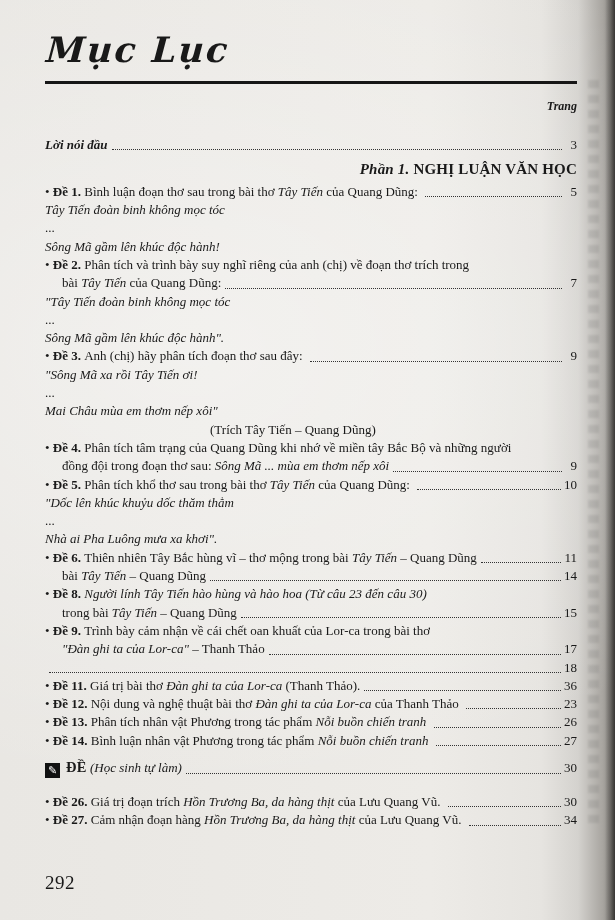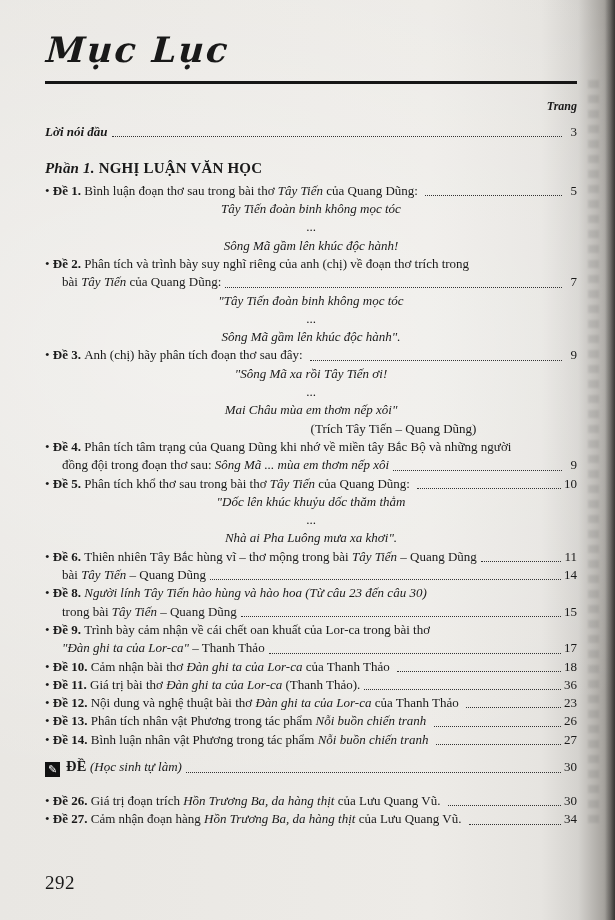--- a/index.html
+++ b/index.html
@@ -20,23 +20,23 @@
   .rule{height:3px;background:#161616;margin-top:12px}
   .trang{text-align:right;font-weight:bold;font-style:italic;font-size:12px;margin-top:15px}
   #toc{margin-top:3px;font-size:13px;line-height:18.3px}
   .toc-line{display:flex;align-items:baseline;white-space:pre}
   .txt{flex:0 1 auto;overflow:hidden}
   .dots{flex:1 1 8px;min-width:8px;margin:0 3px 4px 4px;border-bottom:1.8px dotted #333;align-self:flex-end}
   .pg{flex:0 0 auto;text-align:right;min-width:12px}
   .cont .txt{padding-left:17px}
   .it{font-style:italic}
   .bd{font-weight:bold}
-  .intro{margin-top:9px}
-  .part-title{text-align:left;font-size:15px;margin:18px 0 4px;letter-spacing:.2px}
-  .poem{text-align:center}
+  .intro{margin-top:22px}
+  .part-title{text-align:right;font-size:15px;margin:6px 0 4px;letter-spacing:.2px}
+  .poem{text-align:left}
   .attrib{padding-left:165px}
   .section-row{margin-top:8px;margin-bottom:15px}
   .pencil-badge{display:inline-block;width:15px;height:15px;background:#111;color:#fff;font-size:11px;
     line-height:15px;text-align:center;margin-right:6px;vertical-align:-2px;font-family:"DejaVu Sans",sans-serif}
   .section-de{font-size:14.5px;letter-spacing:.3px}
   .folio{position:absolute;left:45px;bottom:26px;font-size:19px;letter-spacing:.5px}
 </style>
 </head>
 <body>
 
@@ -87,21 +87,21 @@
         </div>
         <div class="entry">
           <div class="toc-line"><span class="txt"><span class="bullet">• </span><span class="bd lbl">Đề 8. </span><span class="it">Người lính Tây Tiến hào hùng và hào hoa (Từ câu 23 đến câu 30)</span></span></div>
           <div class="toc-line cont"><span class="txt"><span>trong bài </span><span class="it">Tây Tiến</span><span> – Quang Dũng</span></span><span class="dots"></span><span class="pg">15</span></div>
         </div>
         <div class="entry">
           <div class="toc-line"><span class="txt"><span class="bullet">• </span><span class="bd lbl">Đề 9. </span><span>Trình bày cảm nhận về cái chết oan khuất của Lor-ca trong bài thơ</span></span></div>
           <div class="toc-line cont"><span class="txt"><span class="it">"Đàn ghi ta của Lor-ca"</span><span> – Thanh Thảo</span></span><span class="dots"></span><span class="pg">17</span></div>
         </div>
         <div class="entry">
-          <div class="toc-line"><span class="txt"><span class="bullet">• </span><span class="bd lbl">Đề 10. </span><span>Cảm nhận bài thơ </span><span class="it">Đàn ghi ta của Lor-ca</span><span> của Thanh Thảo </span></span><span class="dots"></span><span class="pg">18</span></div>
+          <div class="toc-line"><span class="dots"></span><span class="pg">18</span></div>
         </div>
         <div class="entry">
           <div class="toc-line"><span class="txt"><span class="bullet">• </span><span class="bd lbl">Đề 11. </span><span>Giá trị bài thơ </span><span class="it">Đàn ghi ta của Lor-ca</span><span> (Thanh Thảo).</span></span><span class="dots"></span><span class="pg">36</span></div>
         </div>
         <div class="entry">
           <div class="toc-line"><span class="txt"><span class="bullet">• </span><span class="bd lbl">Đề 12. </span><span>Nội dung và nghệ thuật bài thơ </span><span class="it">Đàn ghi ta của Lor-ca</span><span> của Thanh Thảo </span></span><span class="dots"></span><span class="pg">23</span></div>
         </div>
         <div class="entry">
           <div class="toc-line"><span class="txt"><span class="bullet">• </span><span class="bd lbl">Đề 13. </span><span>Phân tích nhân vật Phương trong tác phẩm </span><span class="it">Nỗi buồn chiến tranh</span><span> </span></span><span class="dots"></span><span class="pg">26</span></div>
         </div>

